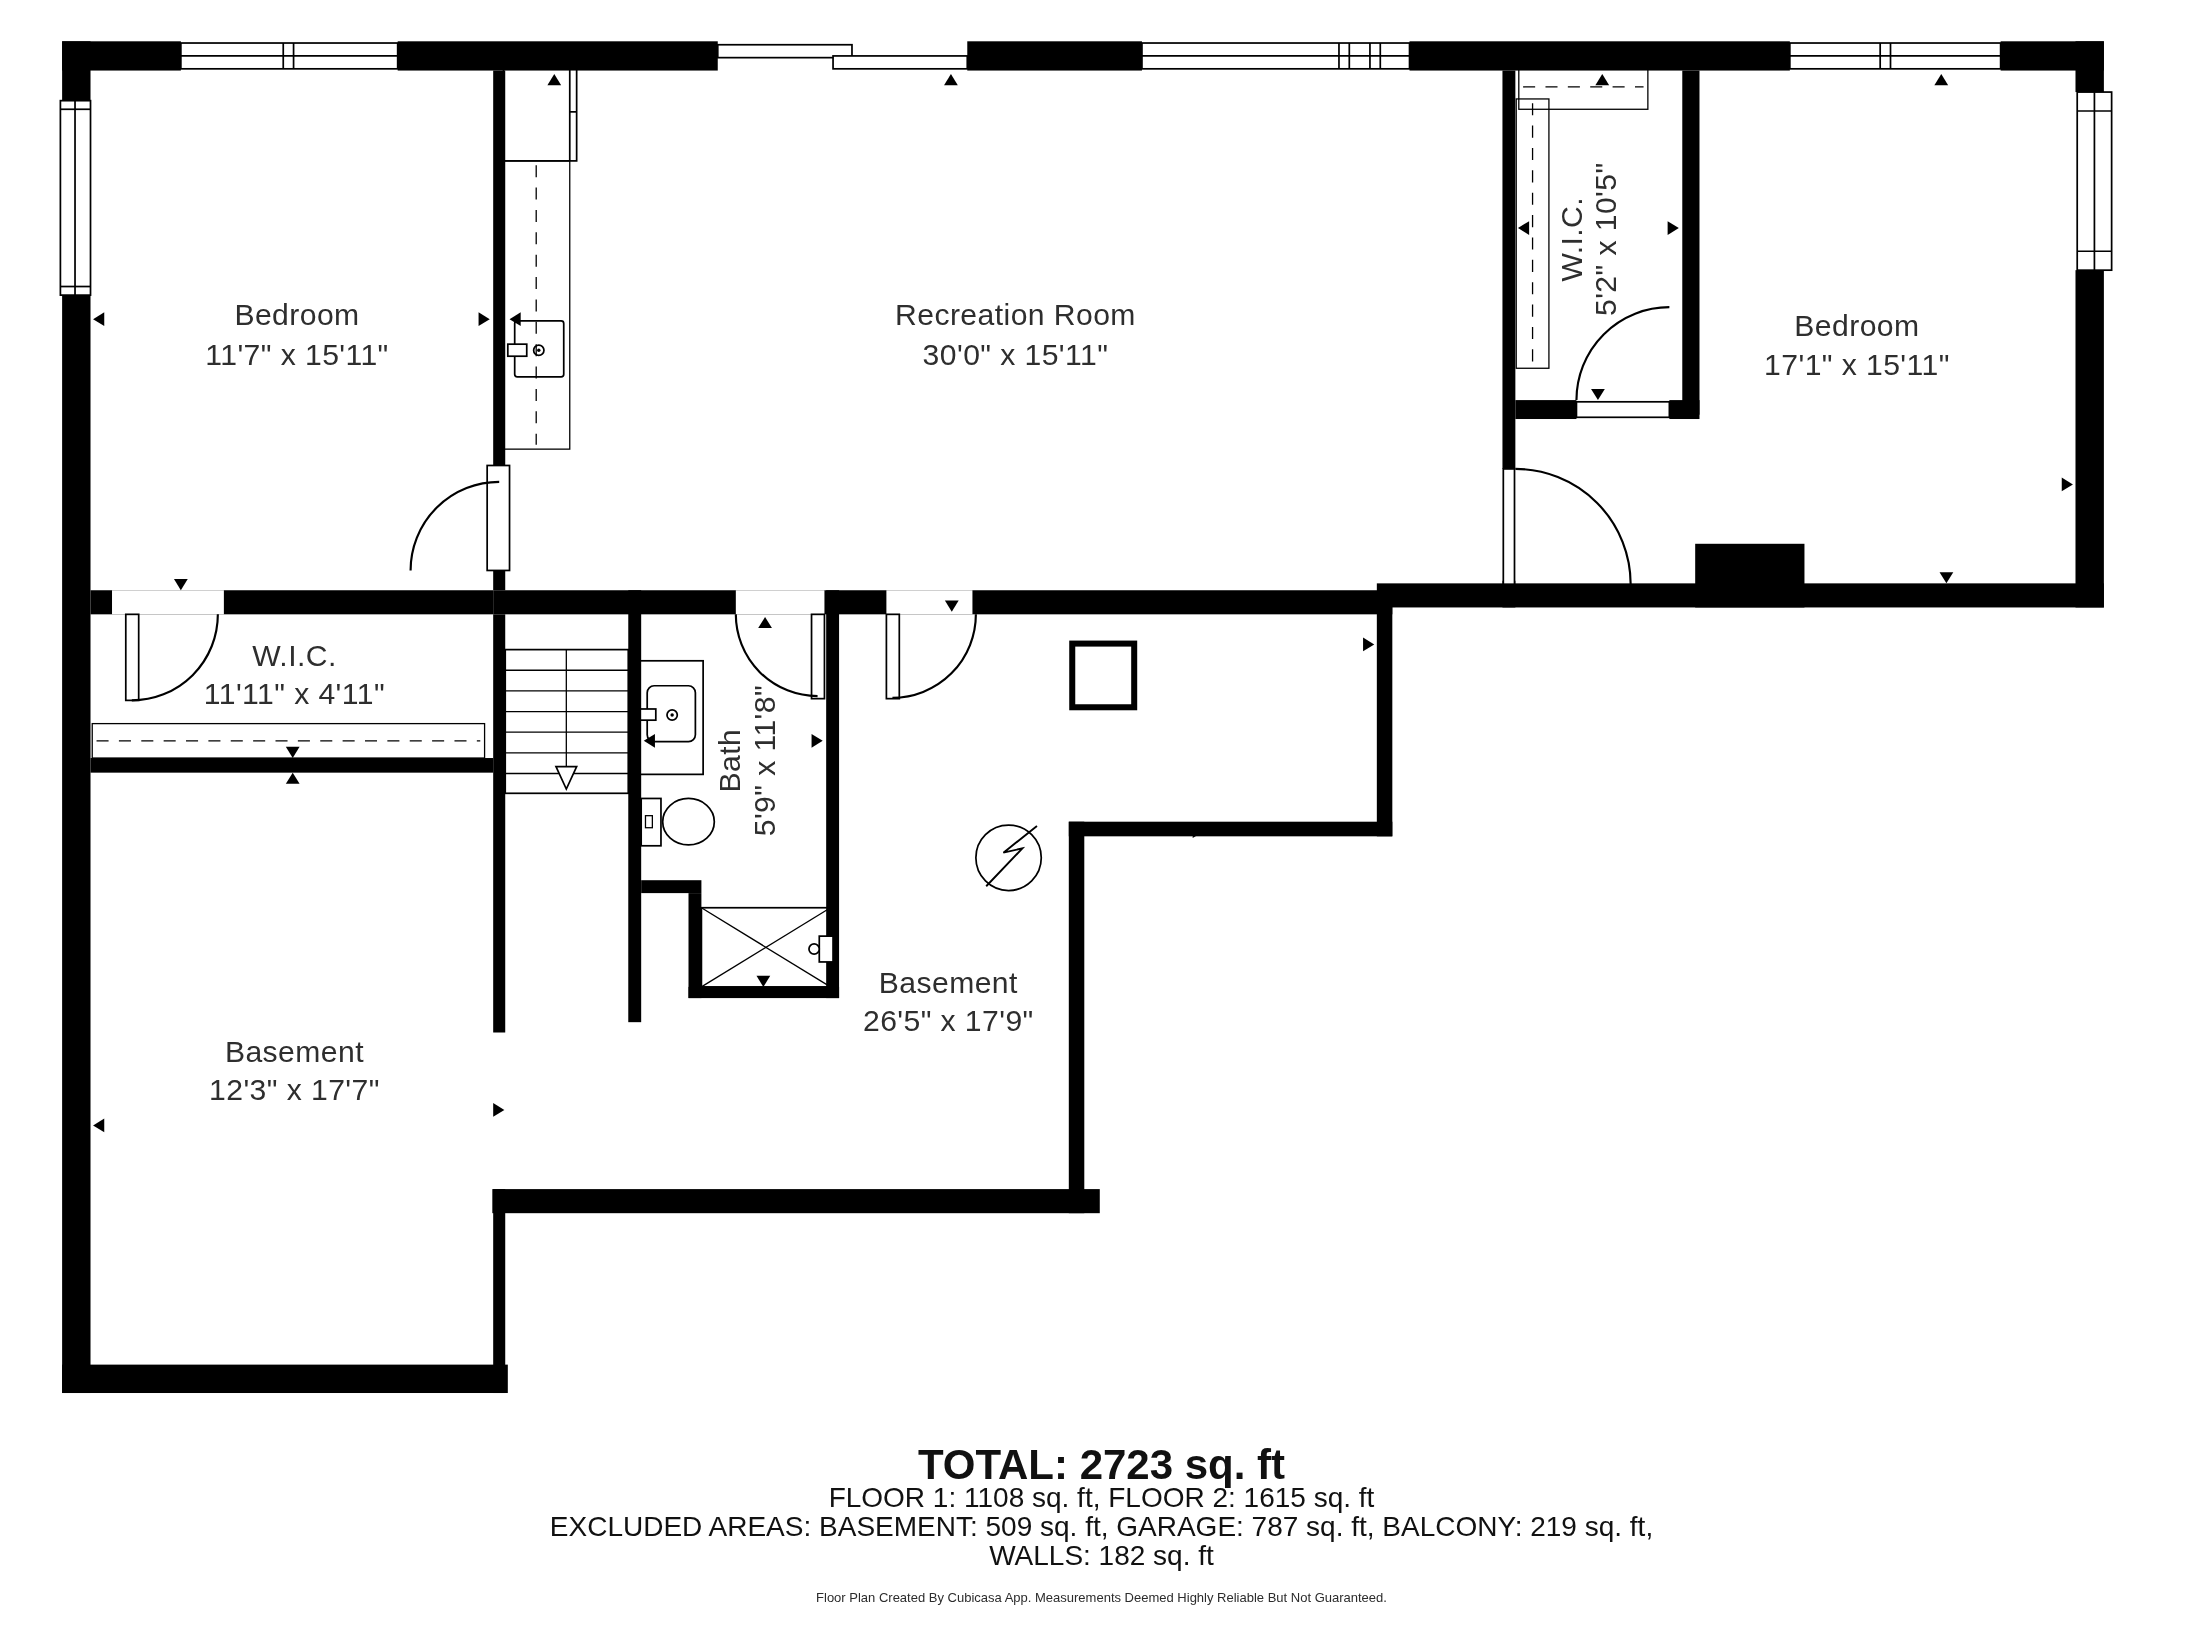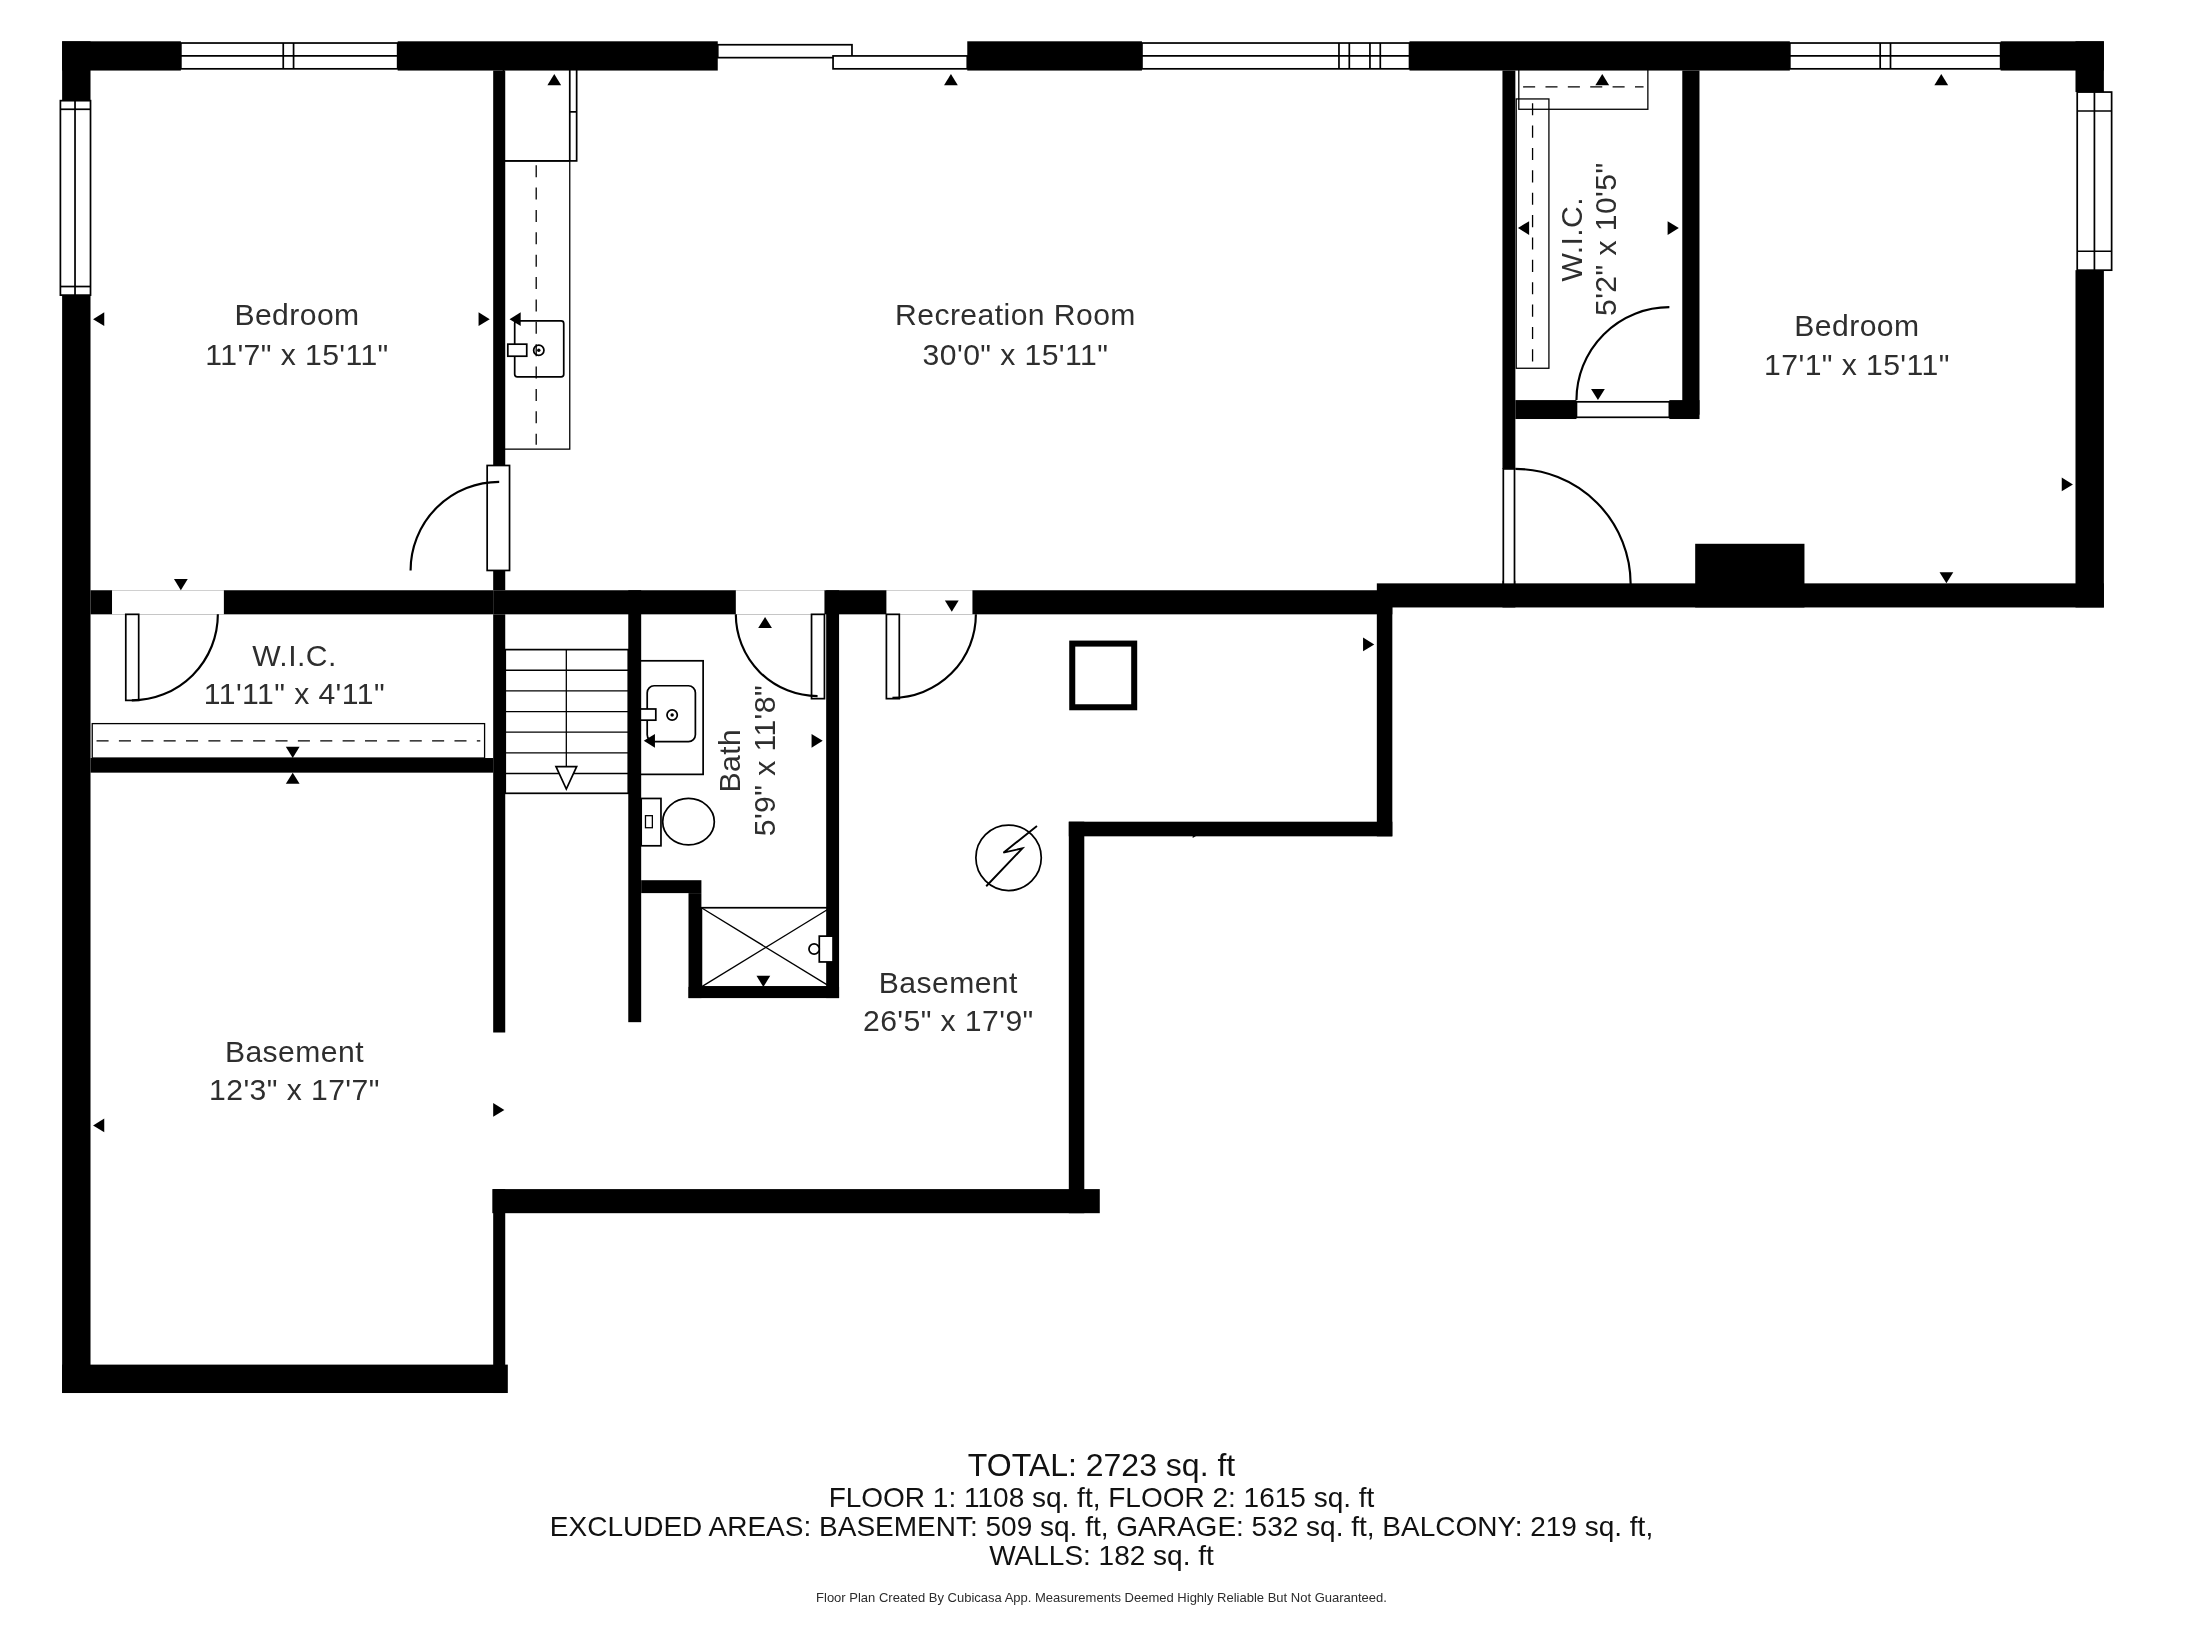--- a/index.html
+++ b/index.html
@@ -10,21 +10,21 @@
   }
   .plan-svg { position:absolute; left:0; top:0; }
   .rl {
     font-family:"Liberation Sans", sans-serif;
     font-size:35px; fill:#2e2e2e; text-anchor:middle; letter-spacing:0.5px;
   }
   .summary {
     position:absolute; left:0; right:0; top:1447px;
     text-align:center; color:#111111;
   }
-  .summary .total { font-size:32px; font-weight:400; line-height:36px;text-align:center; }
+  .summary .total { font-size:42px; font-weight:700; line-height:36px;text-align:center; }
   .summary .line  { font-size:28px; font-weight:400; line-height:29px; }
   .disclaimer {
     position:absolute; left:0; right:0; top:1590px;
     text-align:center; font-size:13px; color:#2c2c2c;
   }
   .wall { fill:#000000; }
   .opening { fill:#ffffff; }
   .thin  { fill:none; stroke:#000000; stroke-width:2; }
   .thin15{ fill:none; stroke:#000000; stroke-width:1.5; }
   .leaf  { fill:#ffffff; stroke:#000000; stroke-width:2; }
@@ -268,19 +268,19 @@
   </g>
   <g>
     <text class="rl" x="342" y="1234">Basement</text>
     <text class="rl" x="342" y="1278">12'3" x 17'7"</text>
   </g>
 </svg>
 
   <div class="summary">
     <div class="total">TOTAL: 2723 sq. ft</div>
     <div class="line">FLOOR 1: 1108 sq. ft, FLOOR 2: 1615 sq. ft</div>
-    <div class="line">EXCLUDED AREAS: BASEMENT: 509 sq. ft, GARAGE: 532 sq. ft, BALCONY: 219 sq. ft,</div>
+    <div class="line">EXCLUDED AREAS: BASEMENT: 509 sq. ft, GARAGE: 787 sq. ft, BALCONY: 219 sq. ft,</div>
     <div class="line">WALLS: 182 sq. ft</div>
   </div>
   <div class="disclaimer">Floor Plan Created By Cubicasa App. Measurements Deemed Highly Reliable But Not Guaranteed.</div>
 
 </div>
 
 
 </body></html>

